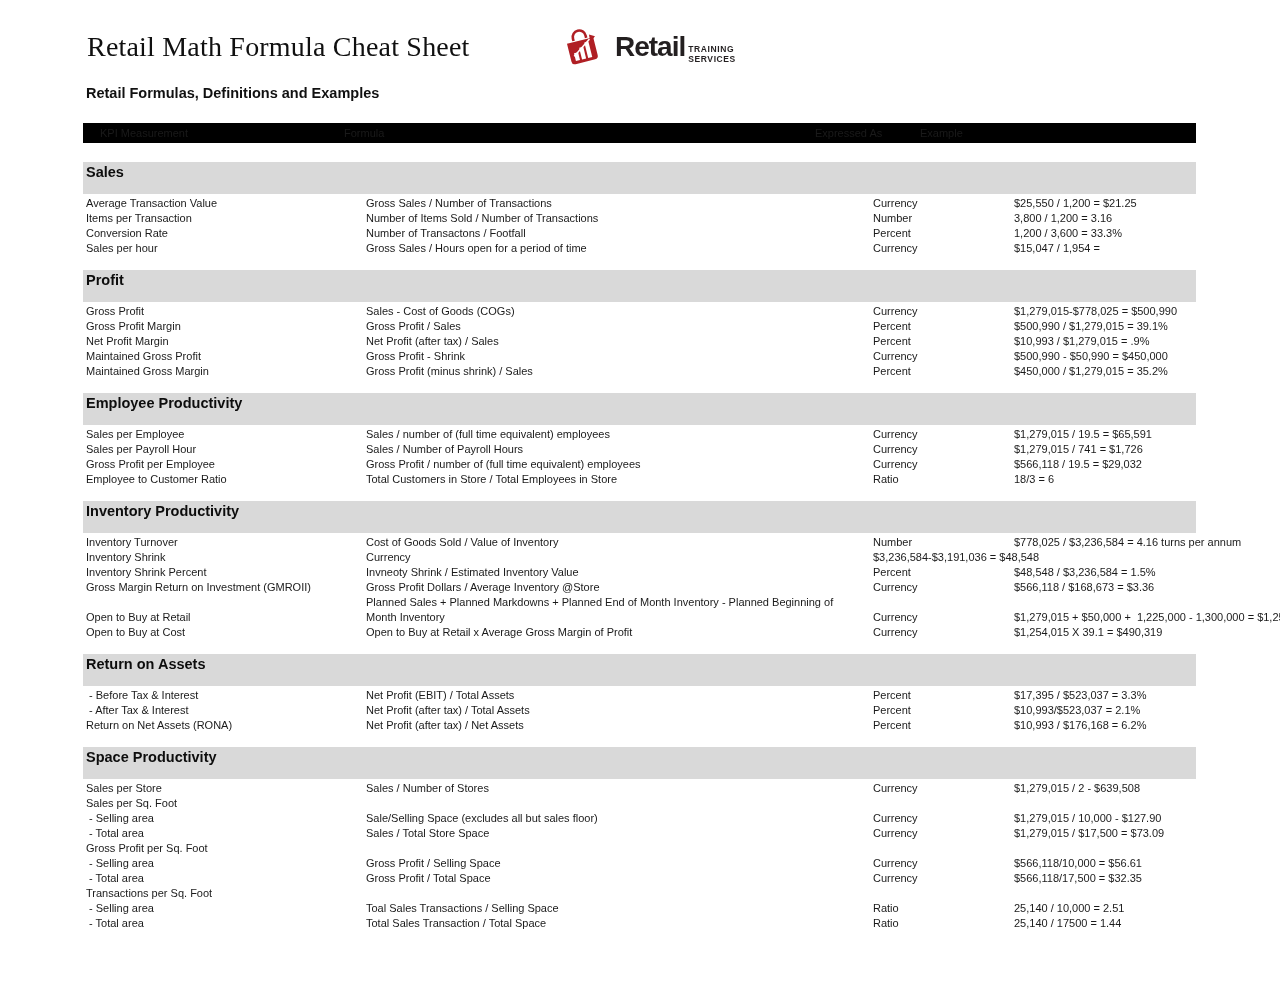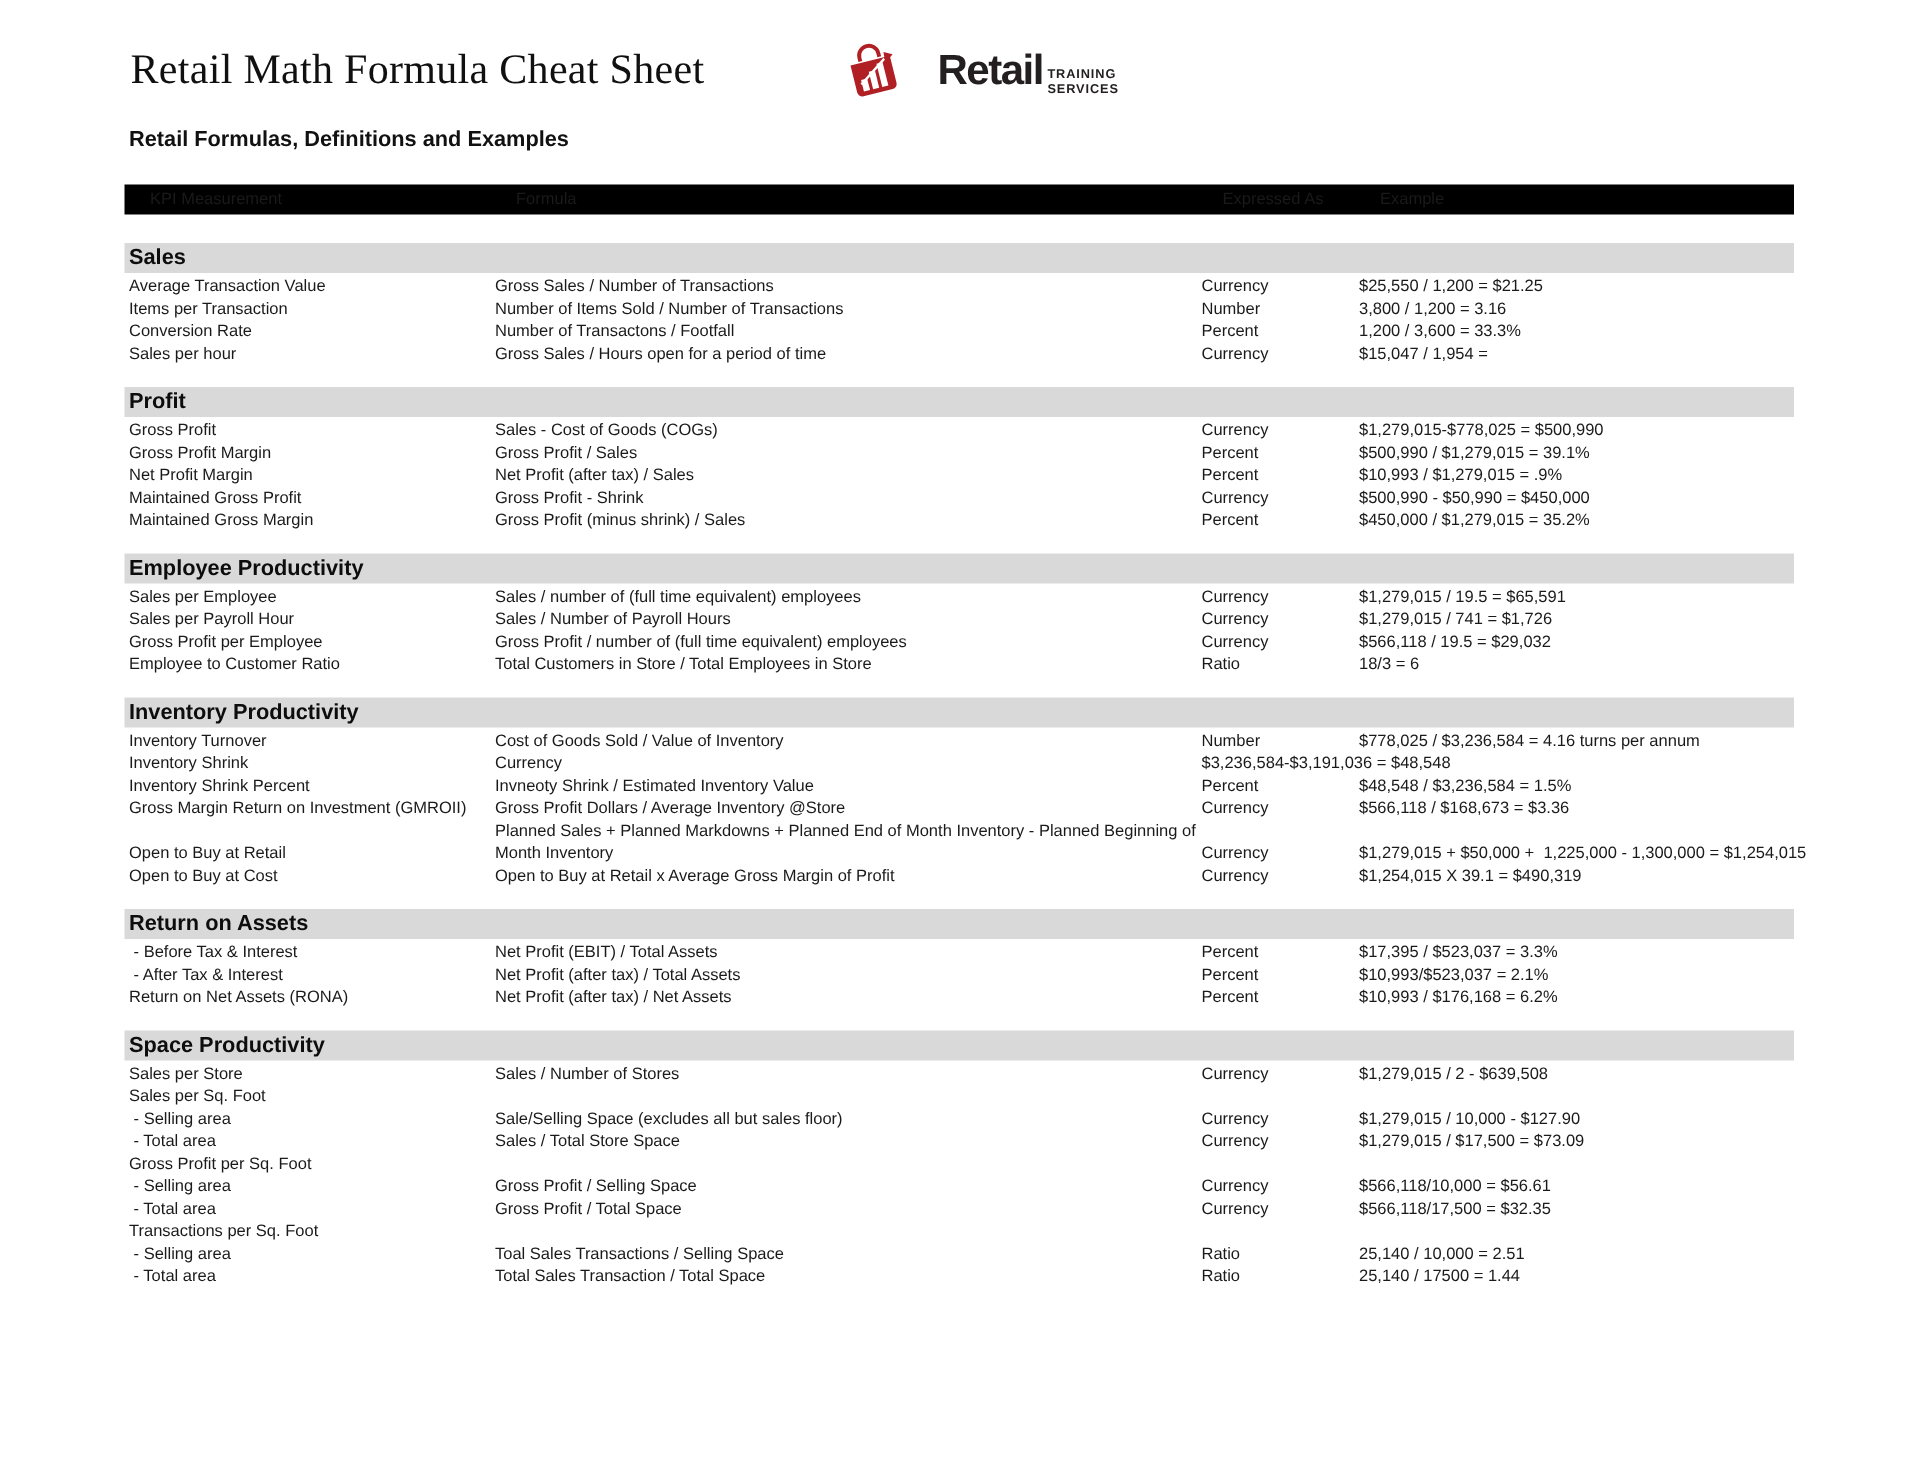--- a/index.html
+++ b/index.html
@@ -24,21 +24,21 @@
     white-space:nowrap;
   }
   .logo {
     position:absolute; left:563px; top:28px;
     display:flex; align-items:center;
     height:38px;
   }
   .logo svg { display:block; }
   .logo-brand {
     font-size:28px; font-weight:bold; color:#231f20;
-    letter-spacing:-1px; margin-left:20px; line-height:30px;
+    letter-spacing:-1px; margin-left:10px; line-height:30px;
   }
   .logo-stack {
     display:flex; flex-direction:column; justify-content:space-between;
     margin-left:3px; margin-top:15px;
   }
   .logo-stack span {
     font-size:8.5px; font-weight:bold; color:#231f20;
     letter-spacing:0.6px; line-height:9.5px; white-space:nowrap;
   }
 
@@ -56,29 +56,29 @@
     height:20px; background:#000000; color:#ffffff;
     display:grid; grid-template-columns:244px 471px 105px 1fr;
     align-items:center; padding-left:17px;
     font-size:12.5px;
   }
   .thead .cell { white-space:pre; }
   .tbody { padding-top:19px; }
 
   .section + .section { margin-top:14px; }
   .band {
-    height:20px; background:#d9d9d9;
+    height:32px; background:#d9d9d9;
     font-size:14.5px; font-weight:bold; color:#0d0d0d;
     line-height:20px; padding-left:3px;
     white-space:pre;
   }
   .rows { padding-top:2px; padding-left:3px; }
   .row {
     display:grid; grid-template-columns:244px 471px 105px 1fr;
-    height:15px; align-items:center;
+    height:15px; align-items:center;gap:36px;
   }
   .cell {
     font-size:11px; line-height:15px; color:#1a1a1a;
     white-space:pre; overflow:visible;
   }
 </style>
 </head>
 <body>
 
 <div class="page">

